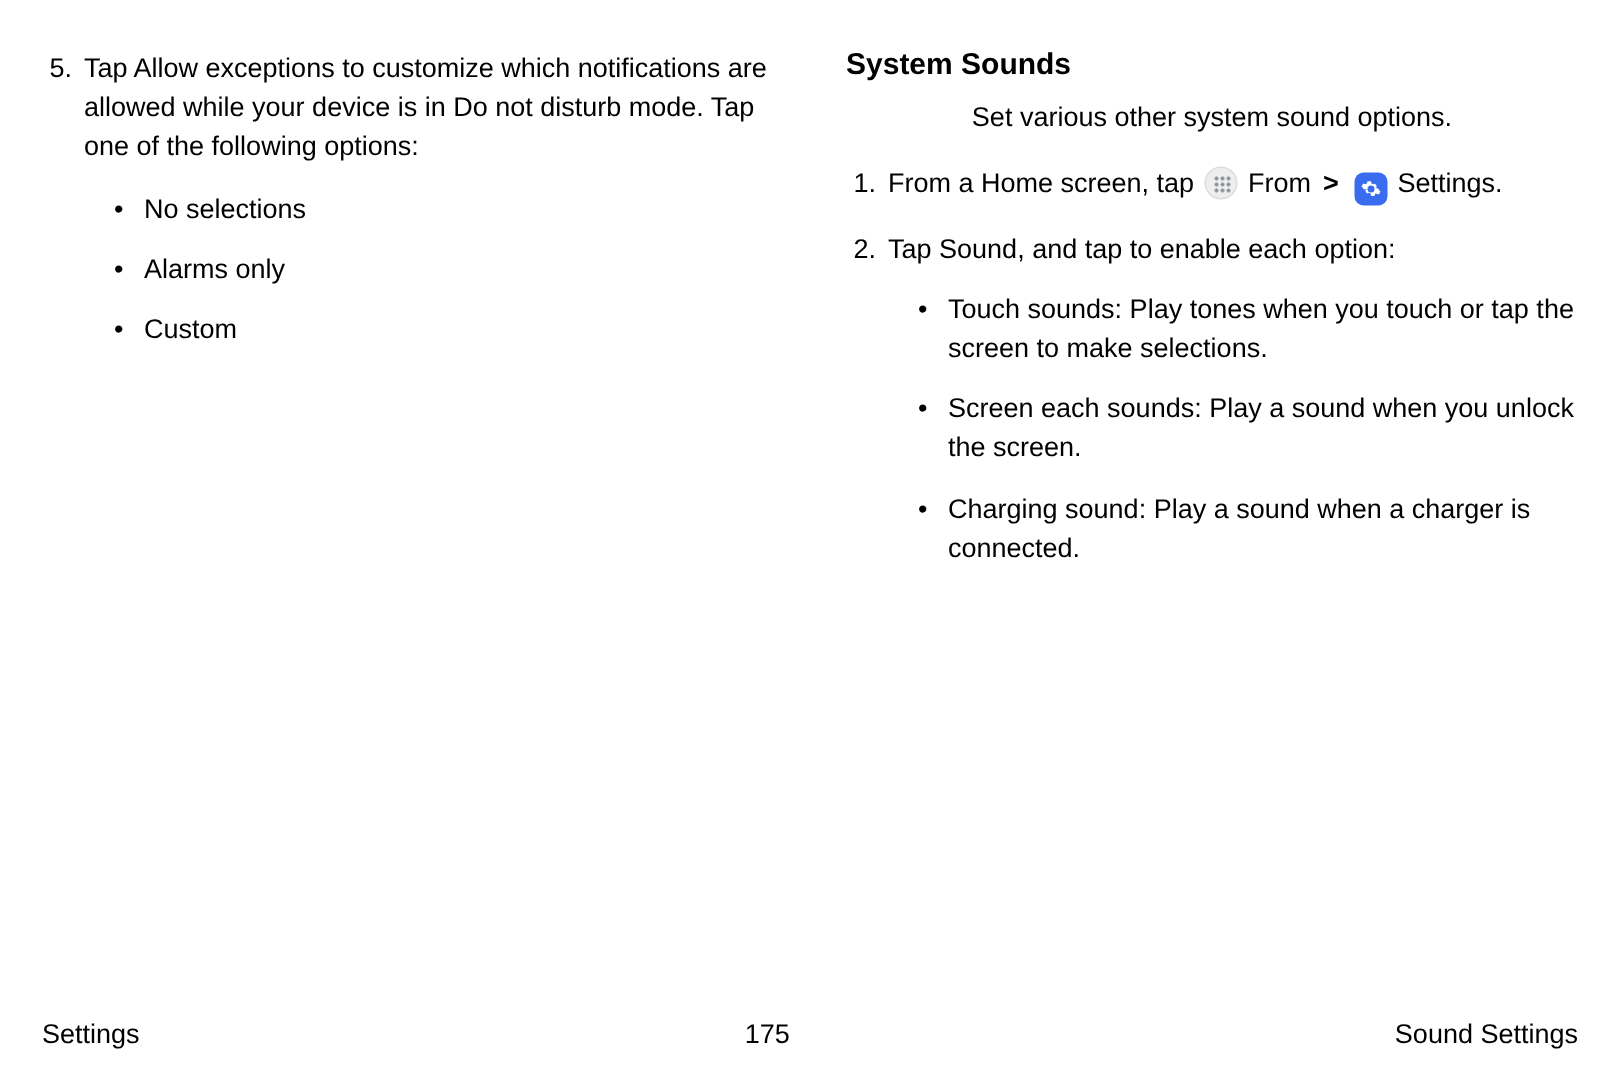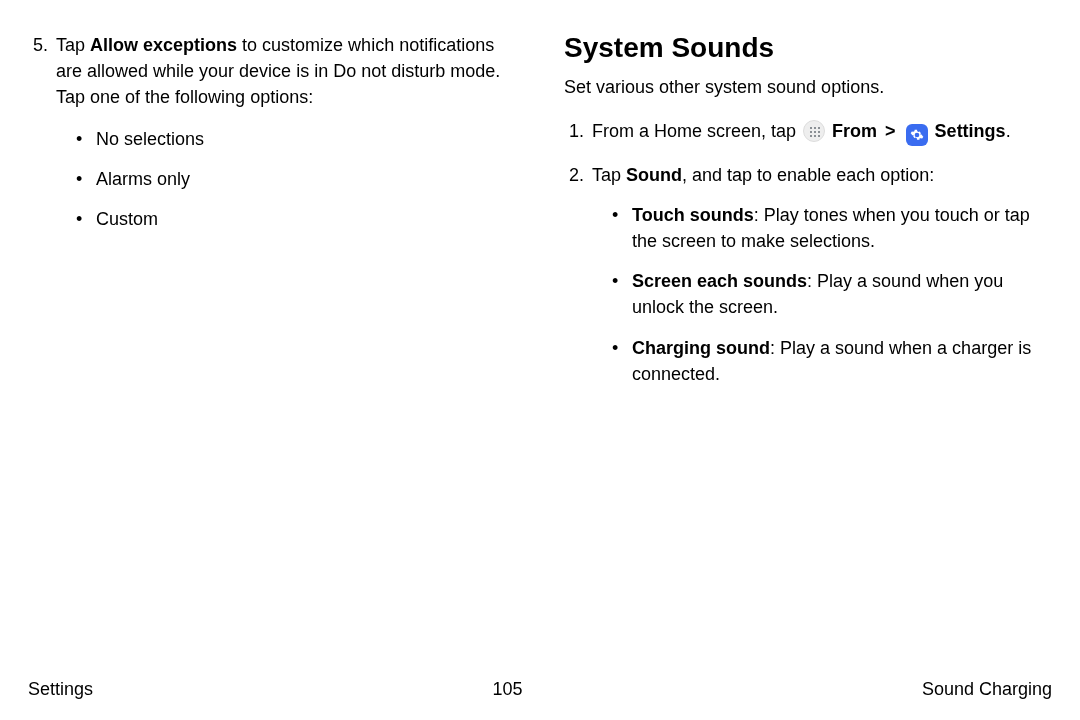--- a/index.html
+++ b/index.html
@@ -8,23 +8,23 @@
   .cols { display: flex; gap: 48px; }
   .left, .right { flex: 1; }
   .ol-item { display: flex; margin-bottom: 16px; }
   .ol-num { width: 28px; flex-shrink: 0; font-size: 18px; line-height: 1.45; text-align: right; padding-right: 8px; }
   .ol-body { font-size: 18px; line-height: 1.45; flex: 1; }
   .bullets { margin-top: 16px; margin-left: 48px; }
   .bullets-right { margin-top: 14px; margin-left: 20px; }
   .bullet { display: flex; align-items: flex-start; margin-bottom: 14px; font-size: 18px; line-height: 1.45; }
   .bullet .dot { width: 20px; flex-shrink: 0; font-size: 18px; line-height: 1.45; }
   .bullet .txt { flex: 1; }
-  h2 { font-size: 28px; font-weight: 700; margin-bottom: 10px; }
-  .intro { font-size: 18px; margin-bottom: 18px; line-height: 1.45; }
-  b { font-weight: 700; }
+  h2 { font-size: 20px; font-weight: 700; margin-bottom: 10px; }
+  .intro { font-size: 18px; margin-bottom: 18px; line-height: 1.45; text-align: center; }
+  b { font-weight: 400; }
   .icon-apps { display: inline-block; width: 22px; height: 22px; border-radius: 50%; background: #eeeeee; border: 1px solid #ddd; vertical-align: -5px; margin: 0 2px; position: relative; }
   .icon-apps::before { content: ""; position: absolute; left: 5px; top: 5px; width: 12px; height: 12px;
     background-image: radial-gradient(#8a8f94 1.1px, transparent 1.1px);
     background-size: 4px 4px; }
   .icon-gear { display: inline-flex; width: 22px; height: 22px; border-radius: 6px; background: #3a6cf0; vertical-align: -5px; margin: 0 2px; align-items: center; justify-content: center; }
   .icon-gear svg { width: 14px; height: 14px; }
   .chev { font-weight: 700; margin: 0 3px; }
   .footer { position: absolute; bottom: 20px; left: 28px; right: 28px; display: flex; justify-content: space-between; font-size: 18px; }
 </style>
 </head>
@@ -89,16 +89,16 @@
                 <div class="txt"><b>Charging sound</b><span>: Play a sound when a charger is connected.</span></div>
               </div>
             </div>
         </div>
       </div>
     </div>
   </div>
 
   <div class="footer">
     <span>Settings</span>
-    <span>105</span>
-    <span>Sound Charging</span>
+    <span>175</span>
+    <span>Sound Settings</span>
   </div>
 </div>
 
 </body></html>

